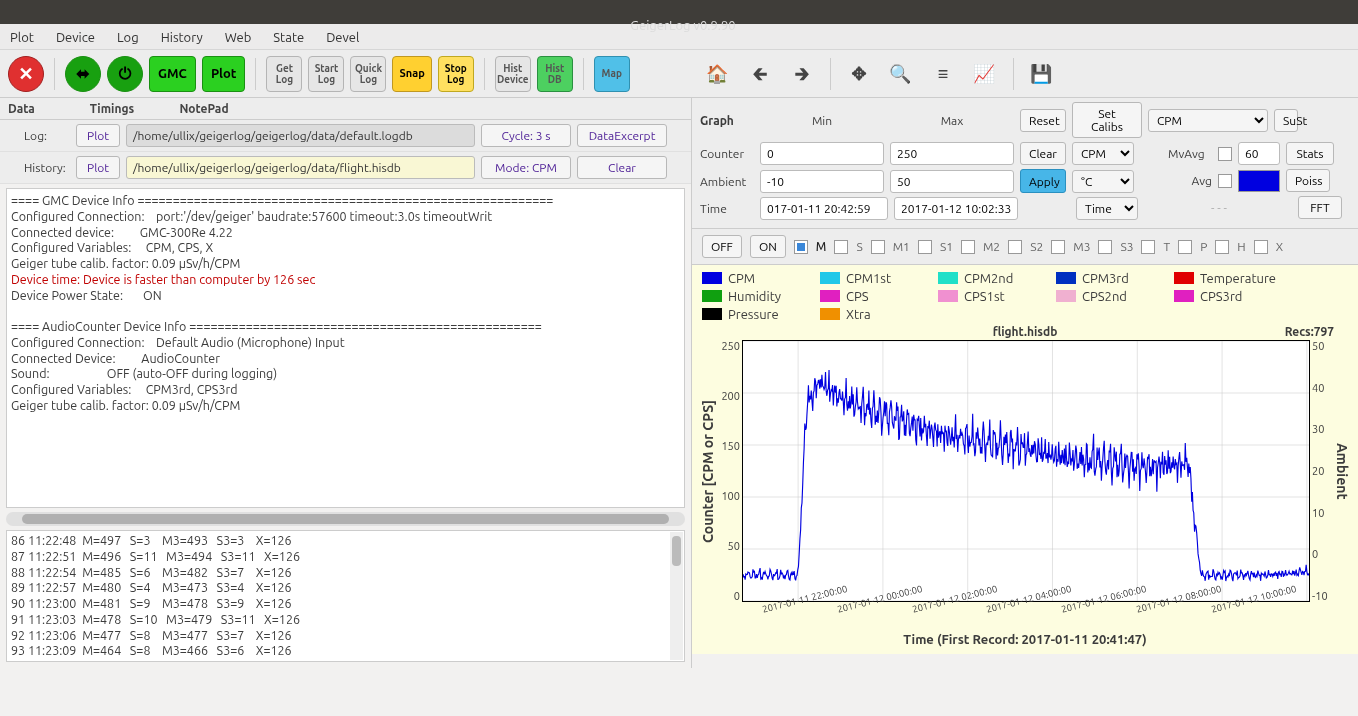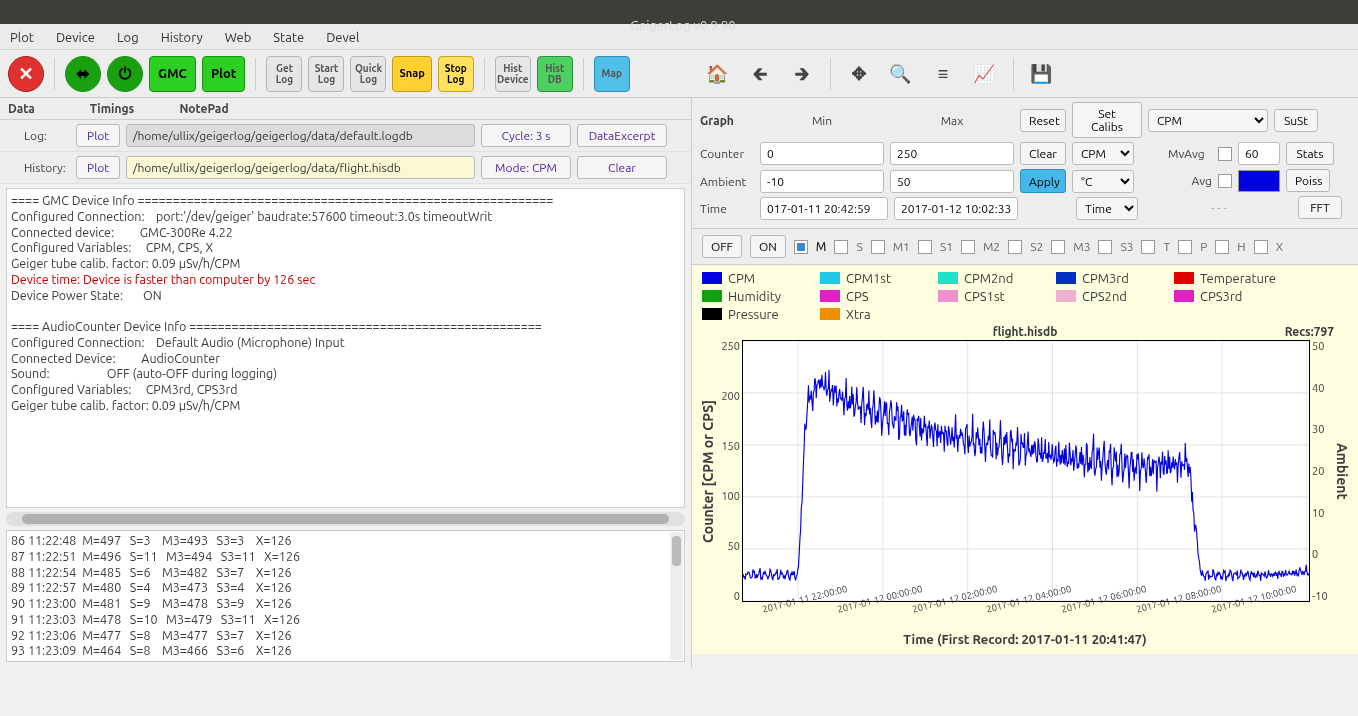--- a/index.html
+++ b/index.html
@@ -205,21 +205,21 @@
 
 <div class="rightpane">
   <div class="gcontrols">
     <div class="grow">
       <span class="glbl" style="font-weight:bold">Graph</span>
       <span style="width:124px;text-align:center">Min</span>
       <span style="width:124px;text-align:center">Max</span>
       <button class="gbtn" style="width:46px">Reset</button>
       <button class="gbtn" style="width:70px">Set Calibs</button>
       <select class="gsel" style="width:120px"><option>CPM</option></select>
-      <button class="gbtn" style="width:44px">SuSt</button>
+      <button class="gbtn" style="width:24px">SuSt</button>
     </div>
 
     <div style="display:flex;gap:6px">
       <div style="flex:1">
         <div class="grow">
           <span class="glbl">Counter</span>
           <input class="ginput" style="width: 124px;" value="0">
           <input class="ginput" style="width: 124px;" value="250">
           <button class="gbtn" style="width:46px">Clear</button>
           <select class="gsel" style="width:62px"><option>CPM</option></select>

